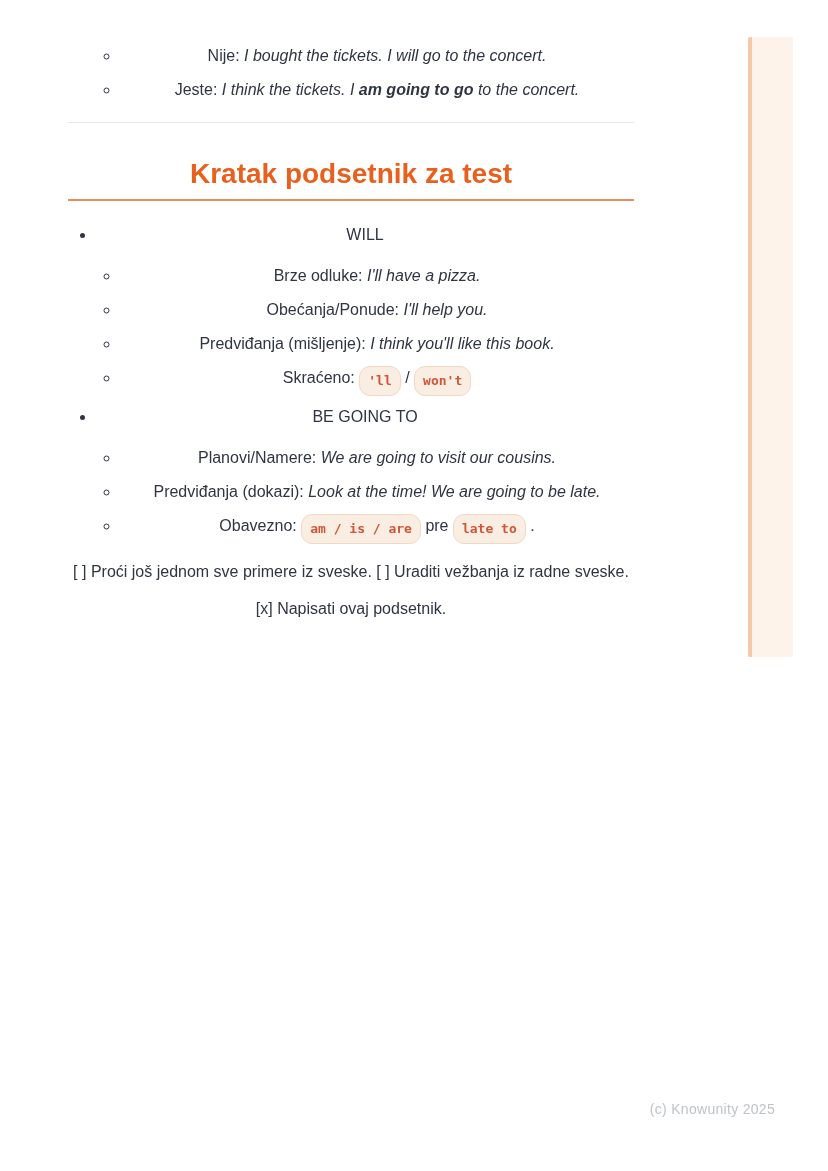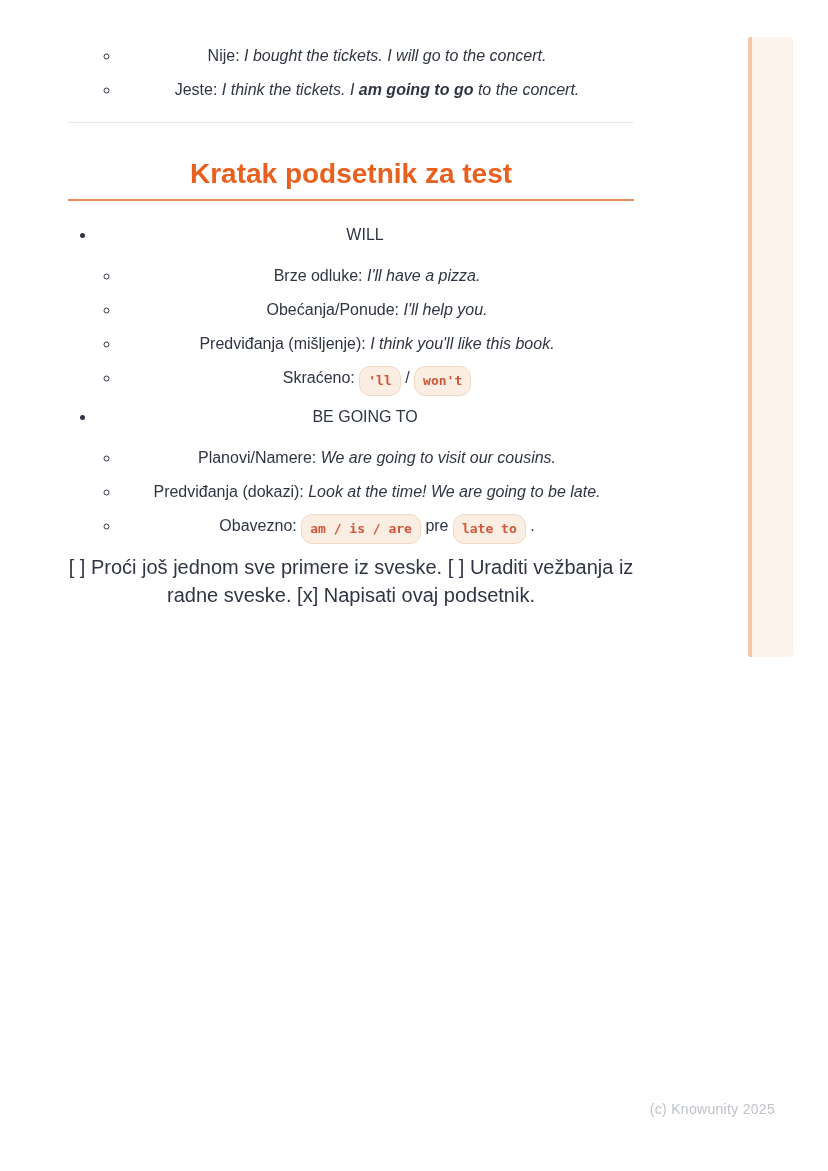--- a/index.html
+++ b/index.html
@@ -80,22 +80,22 @@
     line-height: 16px;
     font-weight: 700;
     color: #CE5639;
     background: #FAEDE2;
     border: 1px solid #F2D9C6;
     border-radius: 11px;
     padding: 6px 8px;
     vertical-align: -2px;
   }
   .checklist {
-    font-size: 20px;
-    line-height: 28px;
+    font-size: 16px;
+    line-height: 37px;
   }
   .footer-credit {
     position: absolute;
     right: 53px;
     top: 1102px;
     font-size: 14px;
     line-height: 14px;
     color: #BFC3C8;
     letter-spacing: 0.3px;
   }

